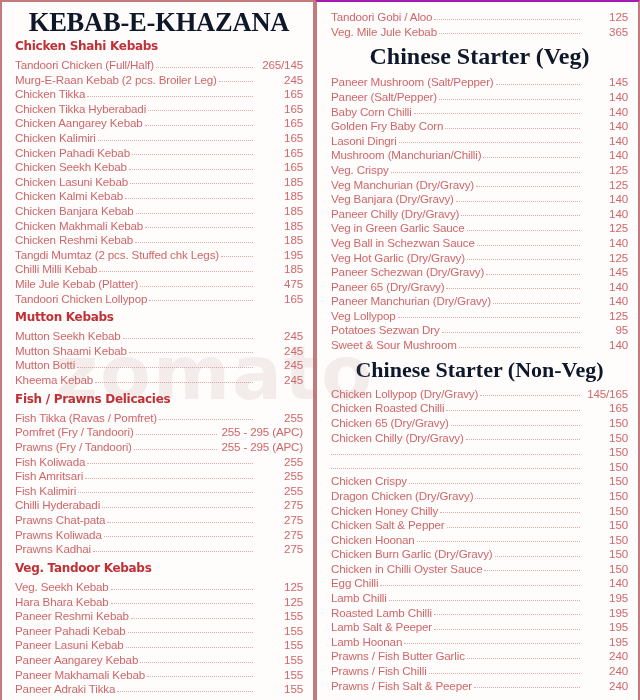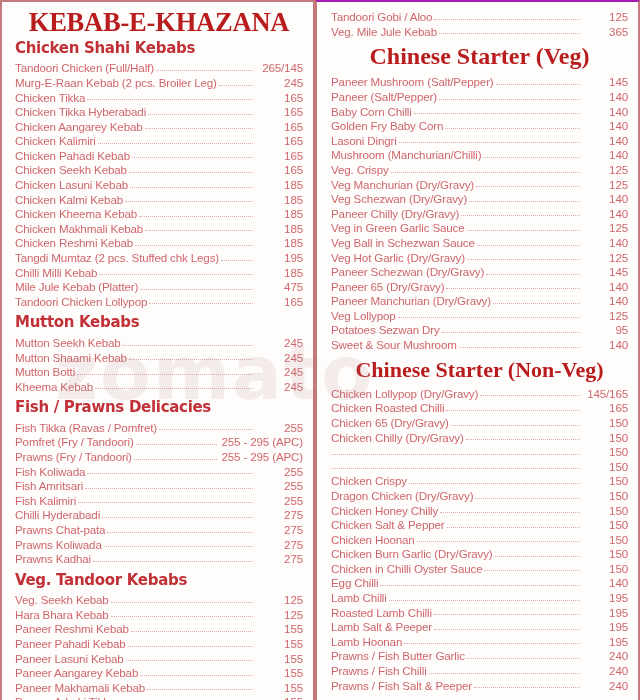--- a/index.html
+++ b/index.html
@@ -59,21 +59,21 @@
     padding: 4px 10px 0 13px;
   }
   #right-column .col-inner {
     padding: 6px 10px 0 14px;
   }
 
   
   .big-title {
     font-family: "Liberation Serif", serif;
     font-weight: bold;
-    color: #b91c1c;
+    color: #0f172a;
     text-align: center;
     font-size: 27px;
     letter-spacing: 0px;
     line-height: 1.05;
     margin: 2px 0 4px 0;
     white-space: nowrap;
   }
   #menu-title {
     font-size: 26.5px;
     margin-top: 3px;
@@ -86,21 +86,21 @@
   }
   .section-big.smaller {
     font-size: 22px;
   }
 
   
   .cat-head {
     font-family: "DejaVu Sans", sans-serif;
     font-weight: bold;
     color: #c03036;
-    font-size: 15px;
+    font-size: 12px;
     letter-spacing: -0.3px;
     margin: 7px 0 3px 0;
     line-height: 1.1;
   }
   .cat-head:first-child { margin-top: 2px; }
 
   
   .items { }
   .item {
     display: flex;
@@ -191,21 +191,21 @@
               <span class="nm">Chicken Lasuni Kebab</span>
               <span class="dots"></span>
               <span class="pr">185</span>
             </div>
             <div class="item">
               <span class="nm">Chicken Kalmi Kebab</span>
               <span class="dots"></span>
               <span class="pr">185</span>
             </div>
             <div class="item">
-              <span class="nm">Chicken Kheema Kebab</span>
+              <span class="nm">Chicken Banjara Kebab</span>
               <span class="dots"></span>
               <span class="pr">185</span>
             </div>
             <div class="item">
               <span class="nm">Chicken Makhmali Kebab</span>
               <span class="dots"></span>
               <span class="pr">185</span>
             </div>
             <div class="item">
               <span class="nm">Chicken Reshmi Kebab</span>
@@ -411,21 +411,21 @@
               <span class="nm">Veg. Crispy</span>
               <span class="dots"></span>
               <span class="pr">125</span>
             </div>
             <div class="item">
               <span class="nm">Veg Manchurian (Dry/Gravy)</span>
               <span class="dots"></span>
               <span class="pr">125</span>
             </div>
             <div class="item">
-              <span class="nm">Veg Schezwan (Dry/Gravy)</span>
+              <span class="nm">Veg Banjara (Dry/Gravy)</span>
               <span class="dots"></span>
               <span class="pr">140</span>
             </div>
             <div class="item">
               <span class="nm">Paneer Chilly (Dry/Gravy)</span>
               <span class="dots"></span>
               <span class="pr">140</span>
             </div>
             <div class="item">
               <span class="nm">Veg in Green Garlic Sauce</span>

